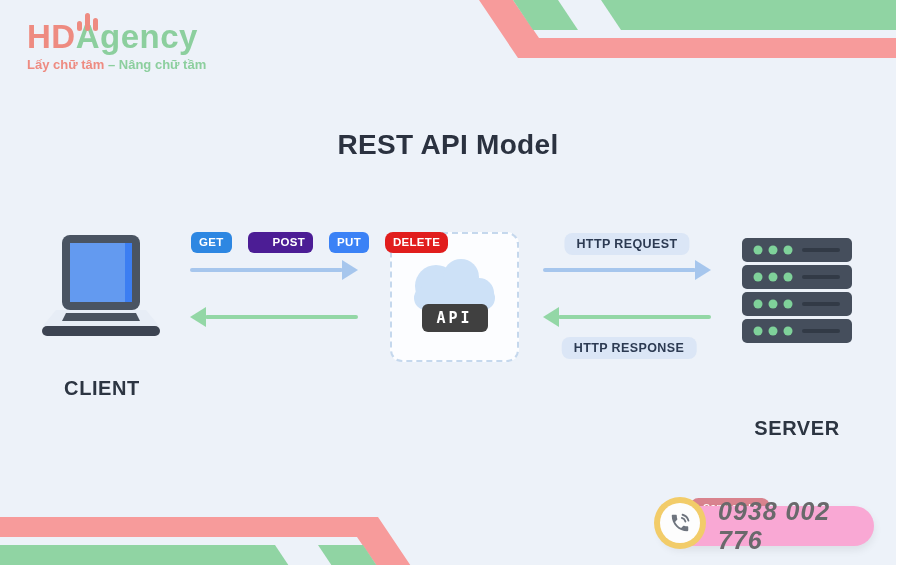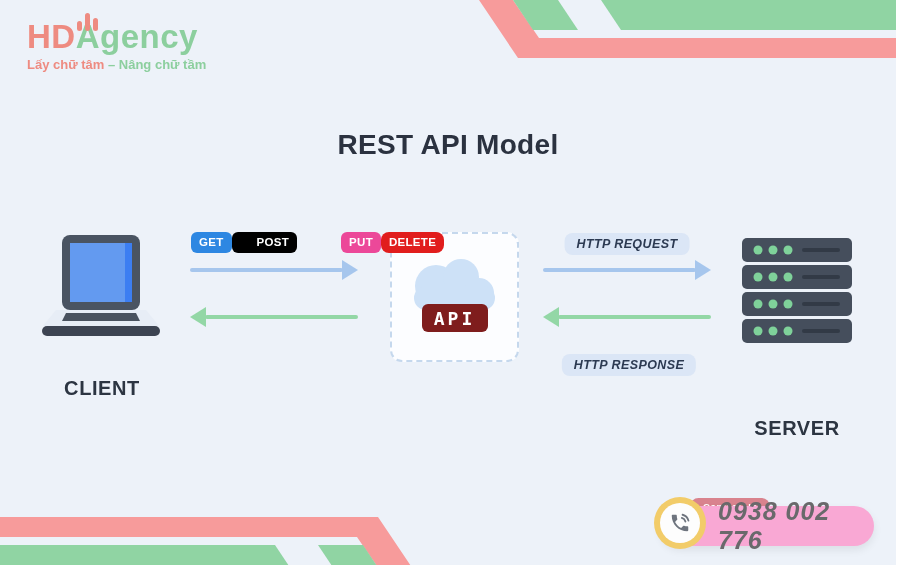--- a/index.html
+++ b/index.html
@@ -34,33 +34,33 @@
               font-size:20px;font-weight:800;color:#2c3542;letter-spacing:.6px;z-index:2;}
 
   
   .icon-wrap{position:absolute;z-index:2;}
 
   
   .api-box{position:absolute;left:390px;top:232px;width:125px;height:126px;
            background:#fcfdff;border:2px dashed #c5d8ed;border-radius:12px;z-index:2;}
   .api-cloud{position:absolute;left:14px;top:20px;}
   .api-chip{position:absolute;left:50%;top:70px;transform:translateX(-50%);
-            width:66px;height:28px;background:#7f1d1d;border-radius:6px;
+            width:66px;height:28px;background:#404040;border-radius:6px;
             color:#fff;font-family:"DejaVu Sans Mono", monospace;font-weight:700;
-            font-size:18px;letter-spacing:3px;display:flex;align-items:center;justify-content:center;}
-
-  
-  .methods{position:absolute;left:191px;top:232px;display:flex;gap:0;z-index:2;}
+            font-size:15px;letter-spacing:3px;display:flex;align-items:center;justify-content:center;}
+
+  
+  .methods{position:absolute;left:191px;top:232px;display:flex;gap:16px;z-index:2;}
   .method-badge{color:#fff;font-size:11.5px;font-weight:700;letter-spacing:.3px;
                 padding:4px 8px;border-radius:6px;line-height:13px;}
 
   
   .pill{position:absolute;transform:translateX(-50%);background:#dbe6f6;color:#2c3a52;
         font-size:12.5px;font-weight:700;letter-spacing:.4px;padding:4px 12px;
-        border-radius:8px;white-space:nowrap;z-index:2;font-style:italic;}
+        border-radius:8px;white-space:nowrap;z-index:2;}
 
   
   .arrow{position:absolute;height:4px;border-radius:2px;z-index:2;}
   .arrow-blue{background:#a6c6ed;}
   .arrow-green{background:#93d7a6;}
   .arrow-right::after{content:"";position:absolute;right:-15px;top:50%;transform:translateY(-50%);
         border-left:16px solid #a6c6ed;border-top:10px solid transparent;border-bottom:10px solid transparent;}
   .arrow-left::before{content:"";position:absolute;left:-15px;top:50%;transform:translateY(-50%);
         border-right:16px solid #93d7a6;border-top:10px solid transparent;border-bottom:10px solid transparent;}
 
@@ -164,32 +164,32 @@
         <circle cx="55" cy="23" r="18"></circle>
         <circle cx="73" cy="39" r="15"></circle>
         <rect x="8" y="32" width="81" height="24" rx="12"></rect>
       </g>
     </svg>
     <div class="api-chip">API</div>
   </div>
 
   <div class="methods">
     <span class="method-badge" style="background: rgb(45, 135, 226);">GET</span>
-    <span class="method-badge" style="background: #000000; padding-left: 25px;">POST</span>
-    <span class="method-badge" style="background: #ec4899; margin-left: 44px;">PUT</span>
+    <span class="method-badge" style="background: #4c1d95; padding-left: 25px;">POST</span>
+    <span class="method-badge" style="background: #3b82f6;">PUT</span>
     <span class="method-badge" style="background: rgb(225, 29, 29); border-radius: 8px;">DELETE</span>
   </div>
 
   <div class="arrow arrow-blue arrow-right" style="left:190px;top:268px;width:153px;"></div>
   <div class="arrow arrow-green arrow-left" style="left:205px;top:315px;width:153px;"></div>
 
   <div class="pill" style="left:627px;top:233px;">HTTP REQUEST</div>
   <div class="arrow arrow-blue arrow-right" style="left:543px;top:268px;width:153px;"></div>
   <div class="arrow arrow-green arrow-left" style="left:558px;top:315px;width:153px;"></div>
-  <div class="pill" style="left:629px;top:354px;">HTTP RESPONSE</div>
+  <div class="pill" style="left:629px;top:337px;">HTTP RESPONSE</div>
 
   <div class="node-label" style="left:102px;">CLIENT</div>
   <div class="node-label" style="left:797px;margin-top:40px;">SERVER</div>
 
   <div class="contact">
     <div class="cta-tab">Contact Us</div>
     <div class="phone-pill">
       <div class="phone-number">0938 002 776</div>
     </div>
     <div class="phone-circle">

